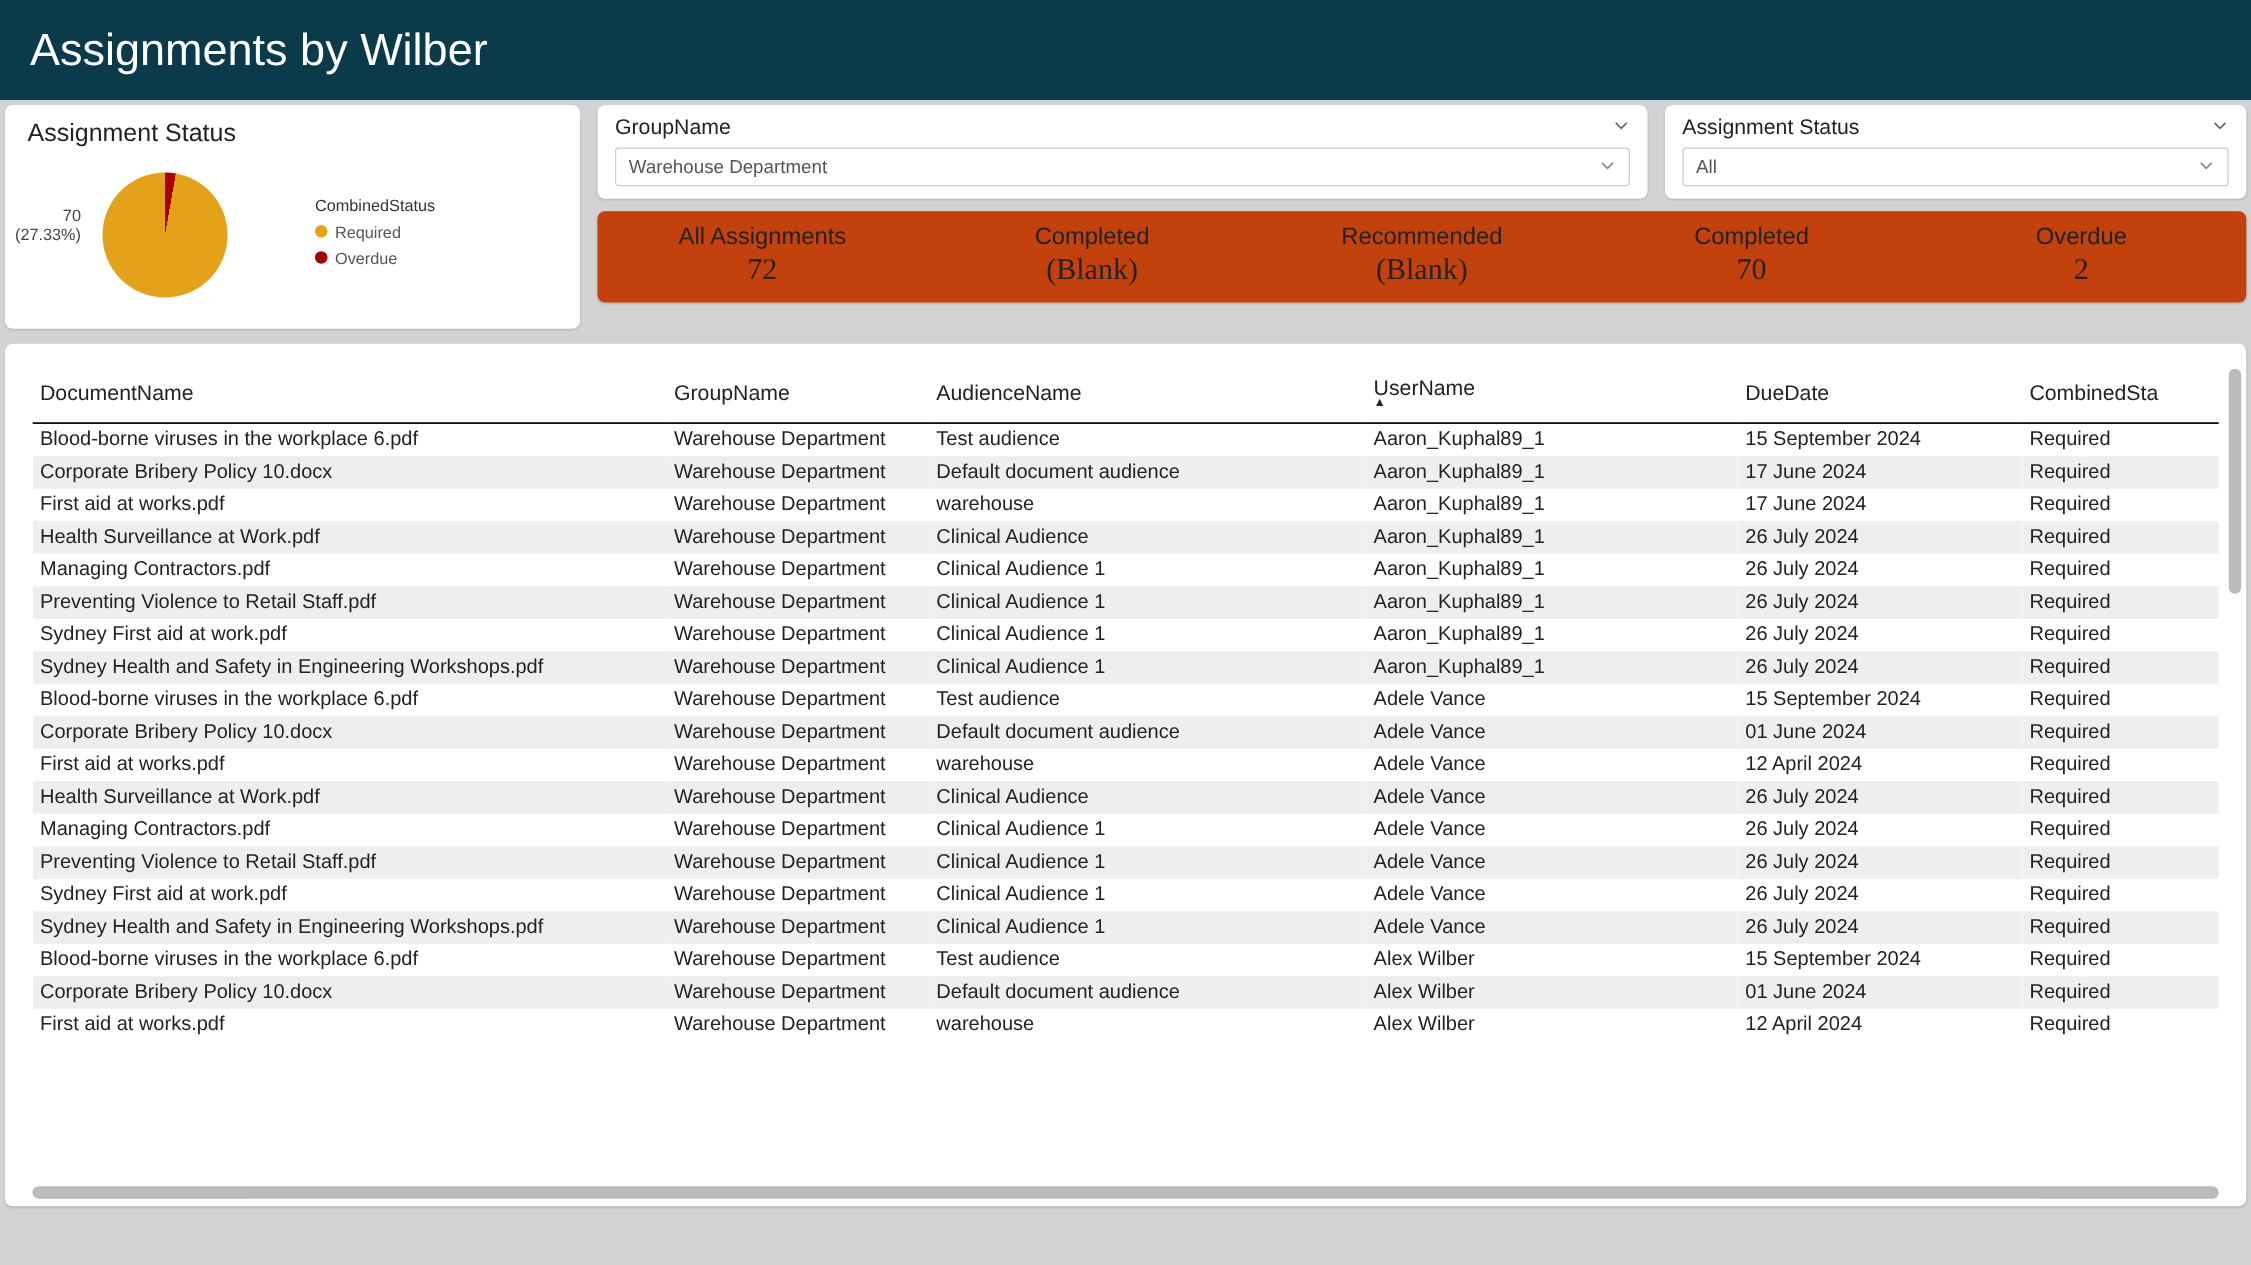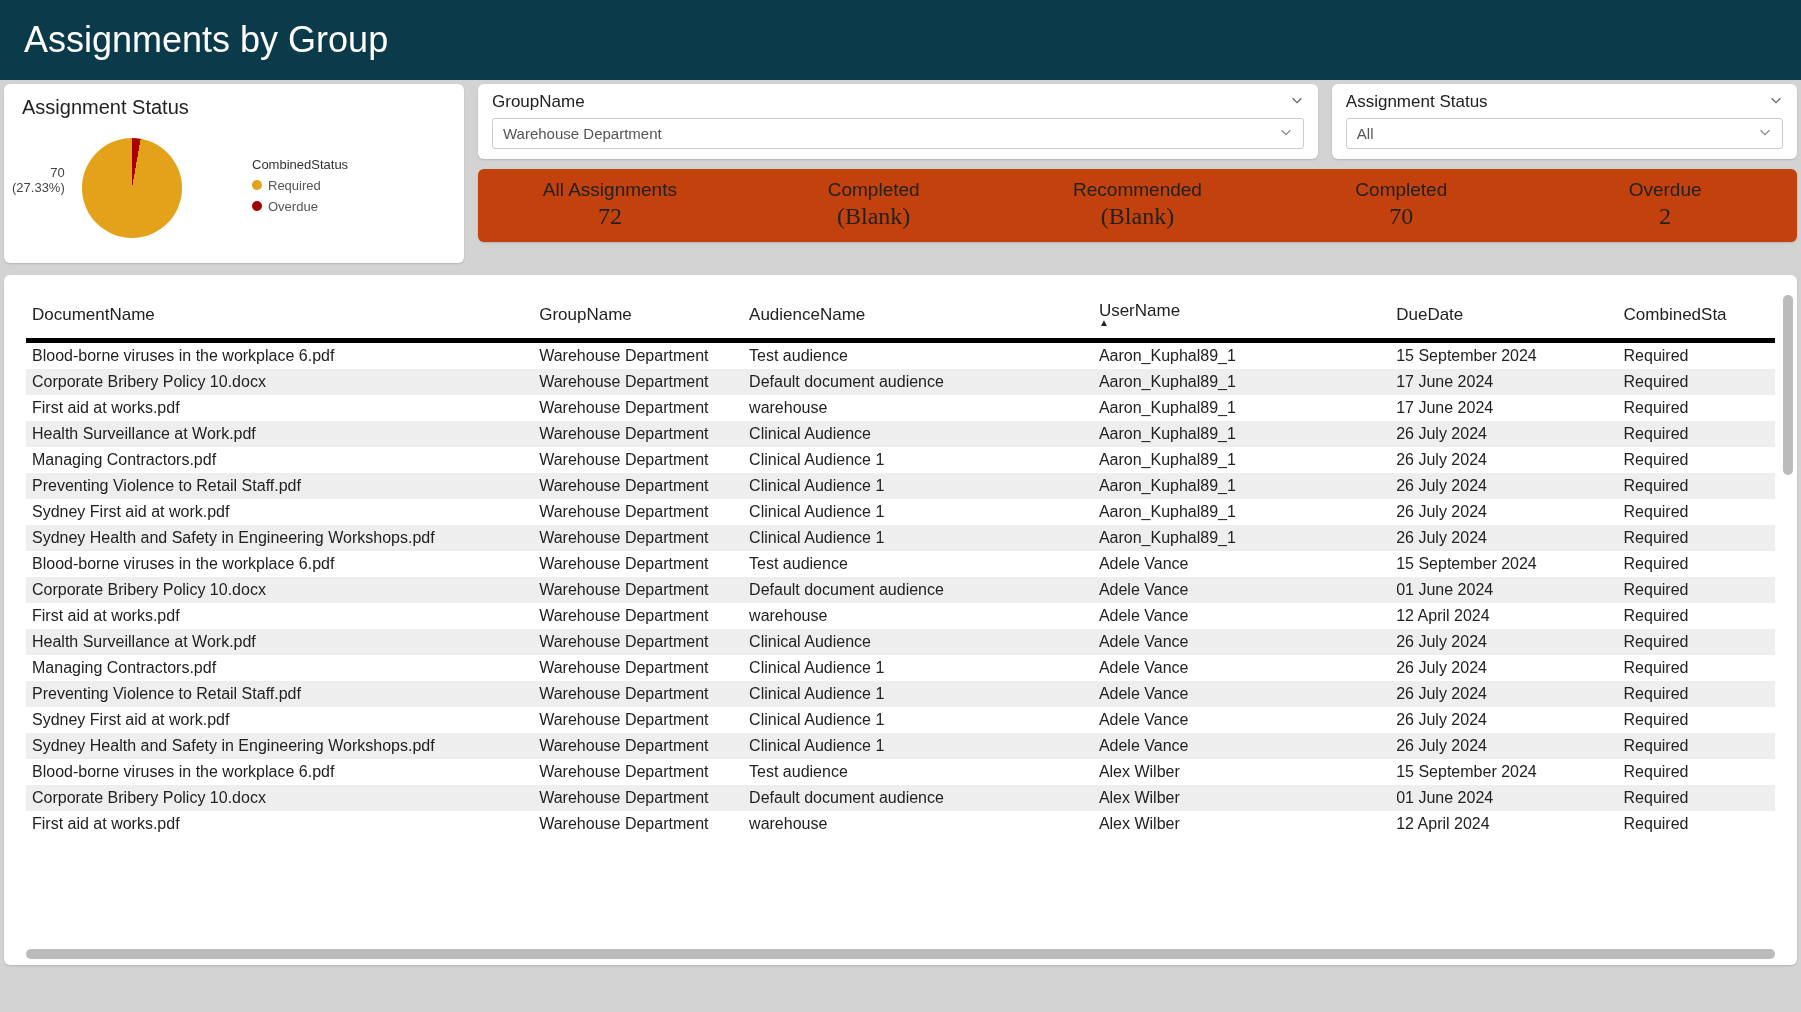--- a/index.html
+++ b/index.html
@@ -55,35 +55,35 @@
 .filter-select .chev { position:absolute; right:10px; }
 
 .metrics { display:flex; background:#c2410c; border-radius:6px; box-shadow:0 1px 2px rgba(0,0,0,.15); }
 .metric { flex:1; text-align:center; padding:10px 4px 12px; }
 .metric-label { font-size:19px; color:#222; }
 .metric-value { font-size:24px; color:#222; margin-top:2px;font-family:Liberation Serif, serif; }
 
 .table-card { background:#fff; border-radius:6px; box-shadow:0 1px 2px rgba(0,0,0,.15); padding:18px 22px 10px; height: 690px; position:relative; }
 .table-wrap { height: 620px; overflow:hidden; position:relative;}
 table { width:100%; border-collapse:collapse; table-layout:fixed; }
-th { text-align:left; font-weight:400; font-size:17px; color:#222; padding:8px 6px 10px; border-bottom:5px solid #000000; }
+th { text-align:left; font-weight:400; font-size:17px; color:#222; padding:8px 6px 10px; border-bottom:1px solid #000000; }
 td { font-size:16px; color:#222; padding:4px 6px; white-space:nowrap; overflow:hidden; text-overflow:ellipsis;}
 tbody tr:nth-child(even) { background:#eee; }
 .sort-ind { font-size:10px; display:block; margin-top:-4px; }
 
 .v-scroll { position:absolute; right:4px; top:20px; width:10px; height:180px; background:#bbb; border-radius:5px;}
 .h-scroll { position:absolute; left:22px; right:22px; bottom:6px; height:10px; background:#bbb; border-radius:5px;}
 
 .chev-svg { width:14px; height:14px; }
 </style>
 </head>
 <body>
 
 <div class="header">
-  <div class="header-title">Assignments by Group</div>
+  <div class="header-title">Assignments by Wilber</div>
 </div>
 
 <div class="dashboard">
   <div class="top-row">
 
     <div class="card status-card">
       <div class="status-title">Assignment Status</div>
       <div class="status-body">
         <div class="pie-wrap">
           <div class="pie-label">

